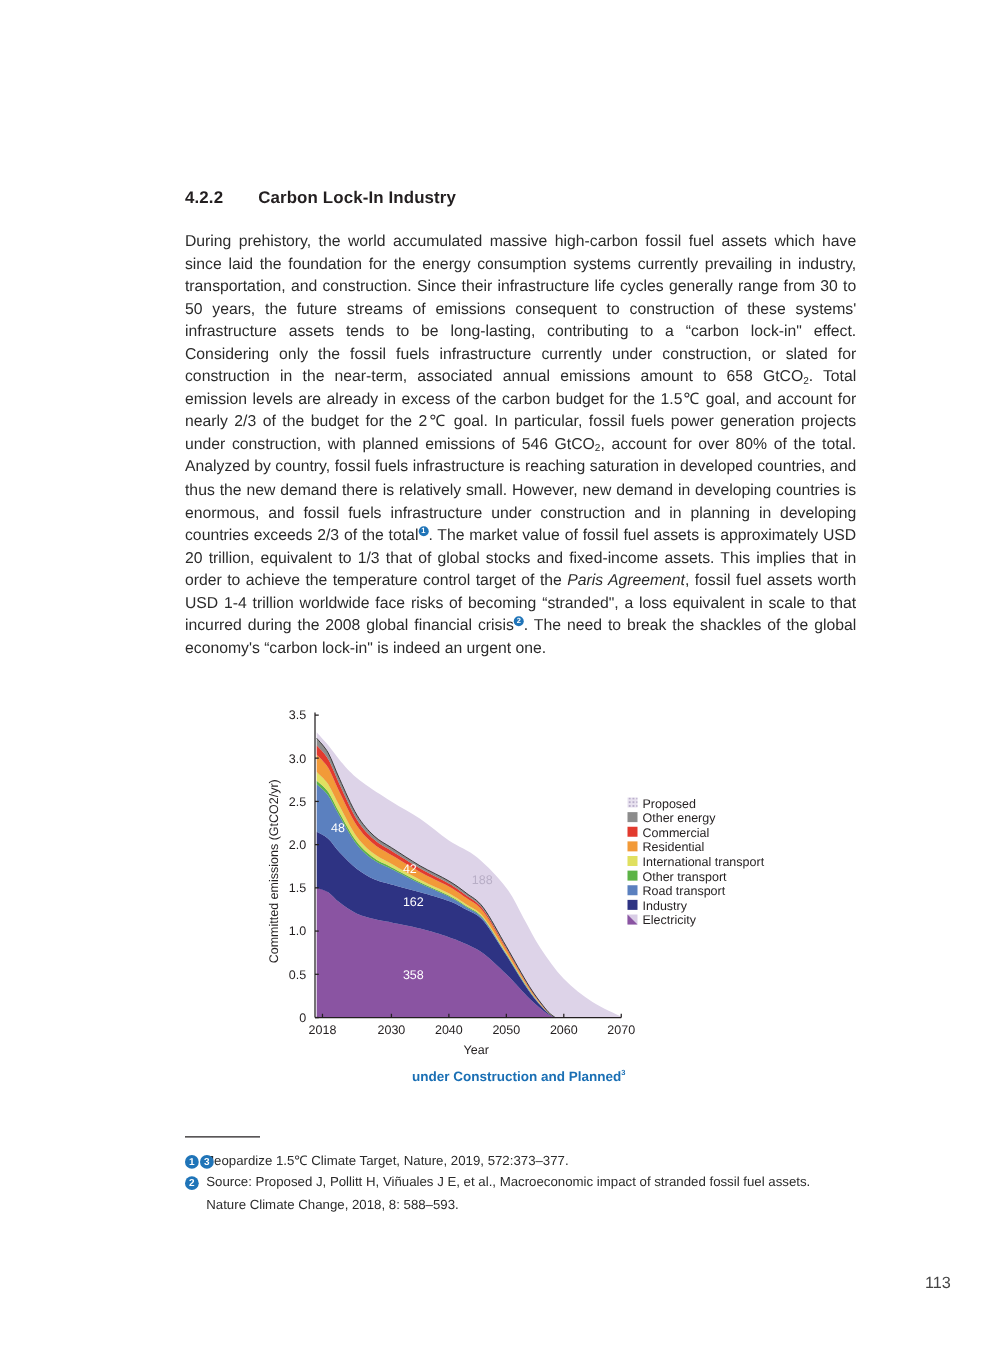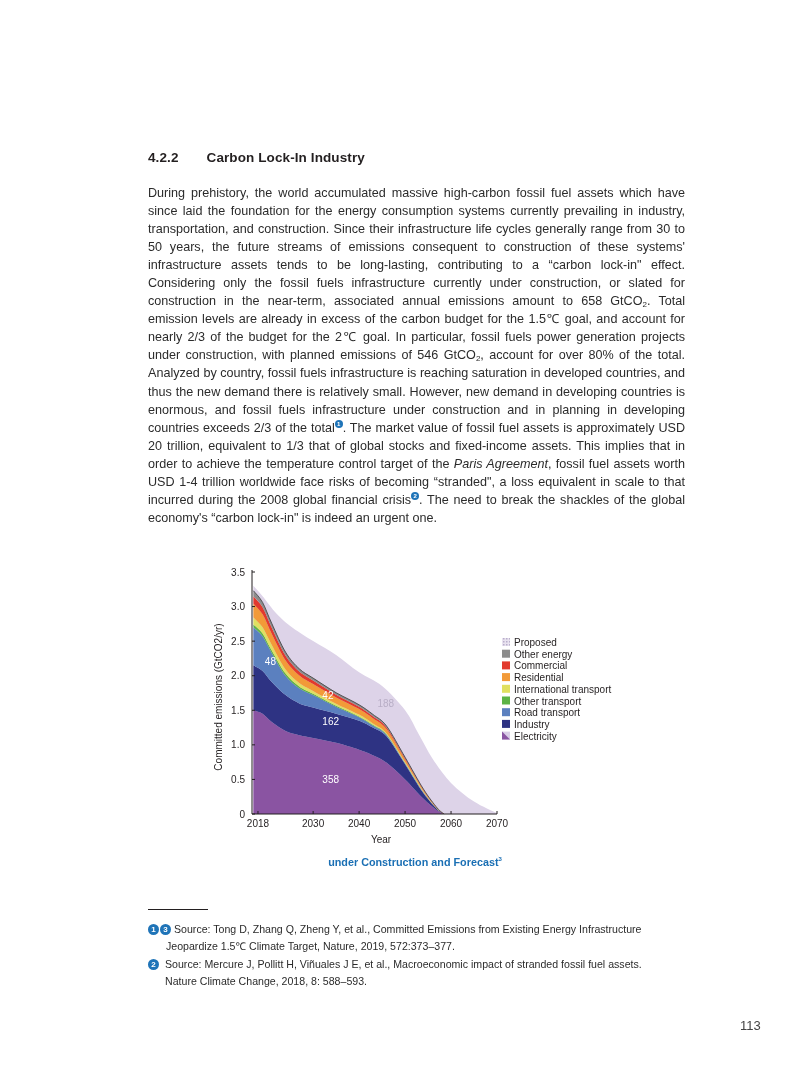--- a/index.html
+++ b/index.html
@@ -129,36 +129,35 @@
           <path d="M302,171.6 L310,179.6 L302,179.6 Z" fill="#8a54a2"></path>
           <text x="314" y="179.6" font-size="10" fill="#231f20">Electricity</text>
         </g>
       </g>
     <text id="ylabel" transform="translate(22,137) rotate(-90)" text-anchor="middle" font-size="10" fill="#231f20">Committed emissions (GtCO2/yr)</text>
     <text id="xlabel" x="181" y="283" text-anchor="middle" font-size="10" fill="#231f20">Year</text>
   </svg>
 </div>
 
 <div class="caption">
-  <div><span>under Construction and Forecast</span><sup>3</sup></div>
+  <div><span>under Construction and Planned</span><sup>3</sup></div>
 </div>
 
 <div class="fn-rule"></div>
 
 <div class="footnotes">
   <div class="footnote double">
     <span class="badges">
       <span class="badge">1</span>
       <span class="badge">3</span>
     </span>
-    <span style="margin-left:-2px">Source: Tong D, Zhang Q, Zheng Y, et al., Committed Emissions from Existing Energy Infrastructure</span>
     <span class="indent" style="margin-left:-10px">Jeopardize 1.5℃ Climate Target, Nature, 2019, 572:373–377.</span>
   </div>
   <div class="footnote">
     <span class="badges">
       <span class="badge">2</span>
     </span>
-    <span>Source: Mercure J, Pollitt H, Viñuales J E, et al., Macroeconomic impact of stranded fossil fuel assets.</span>
+    <span>Source: Proposed J, Pollitt H, Viñuales J E, et al., Macroeconomic impact of stranded fossil fuel assets.</span>
     <span class="indent">Nature Climate Change, 2018, 8: 588–593.</span>
   </div>
 </div>
 
 <div class="page-number">113</div>
 
 </body></html>

